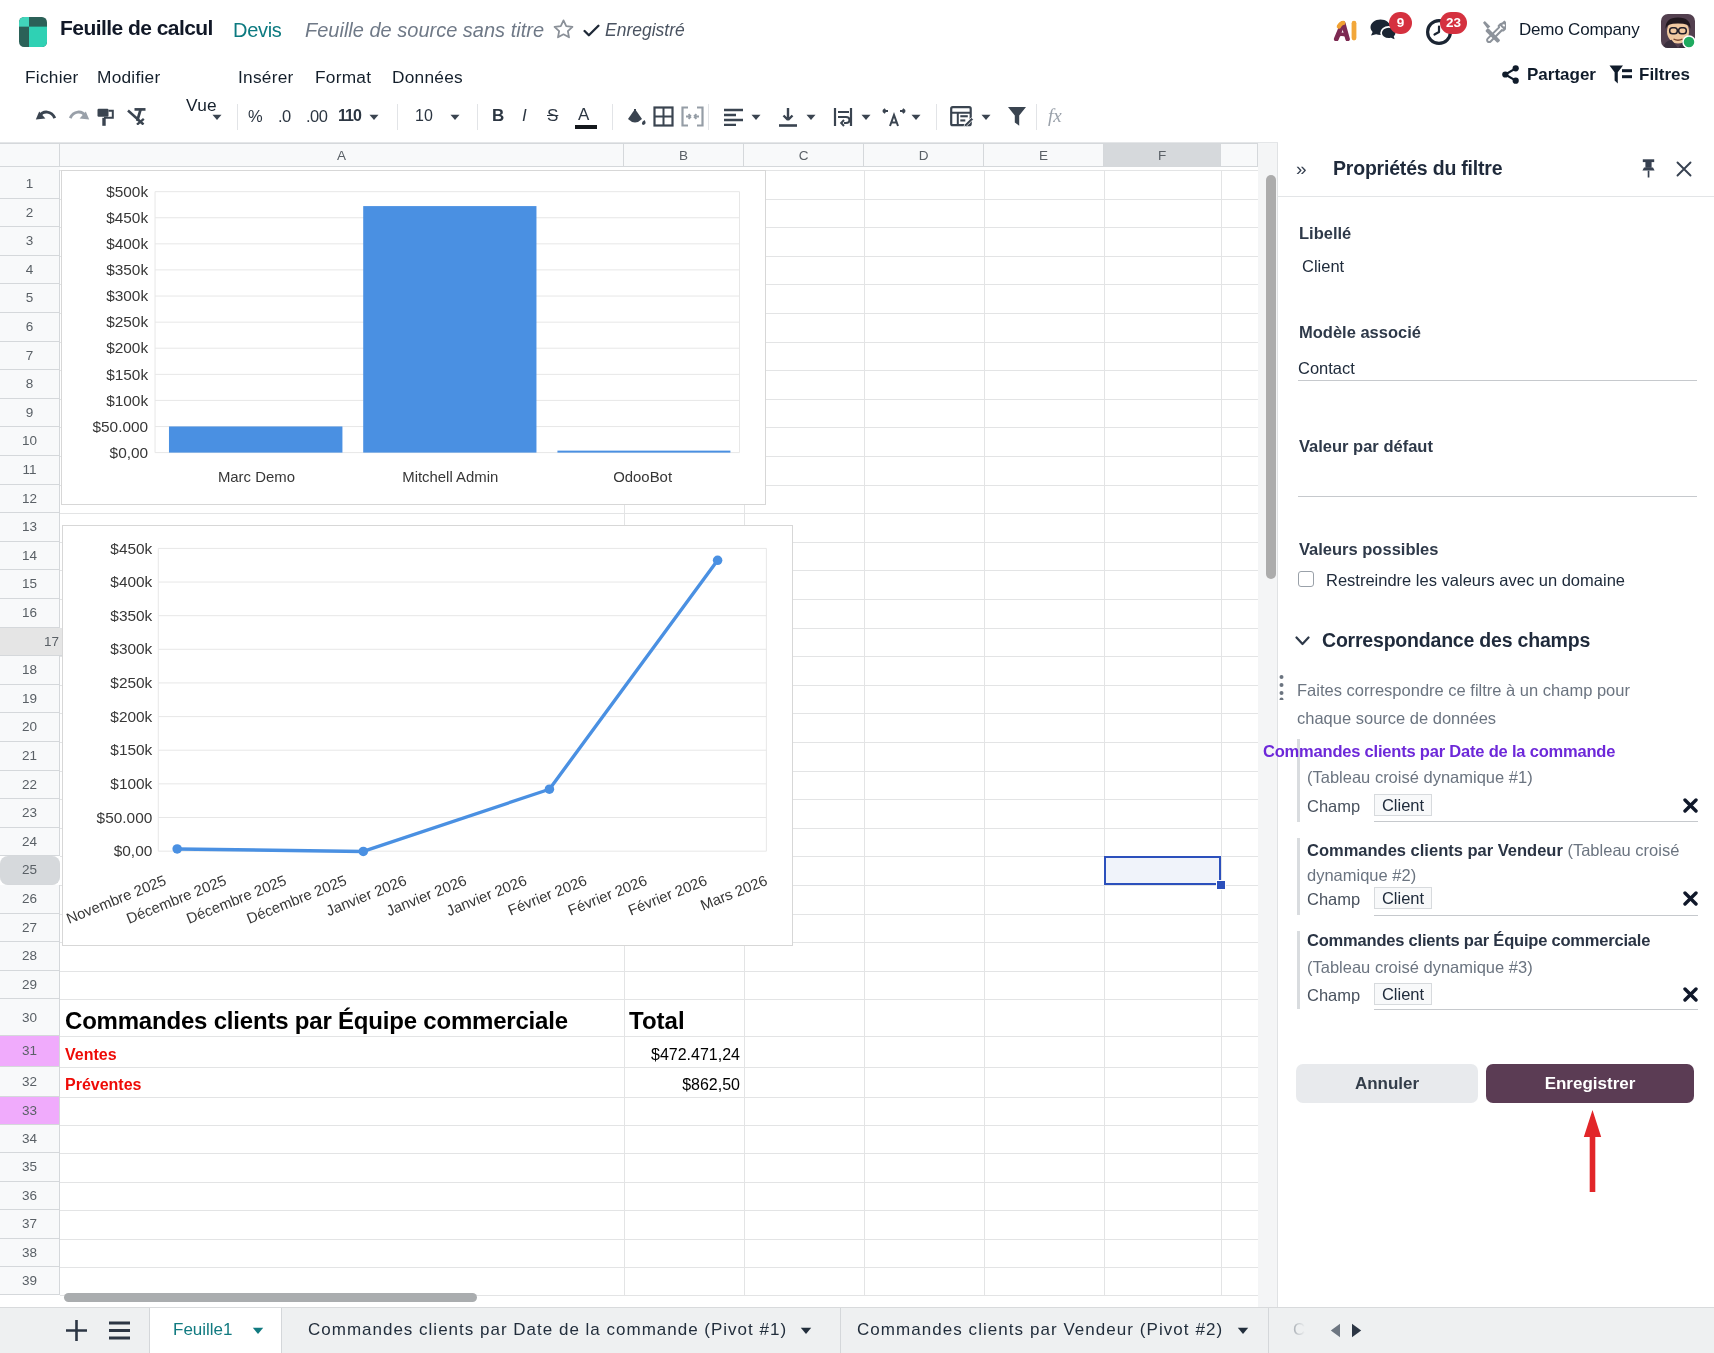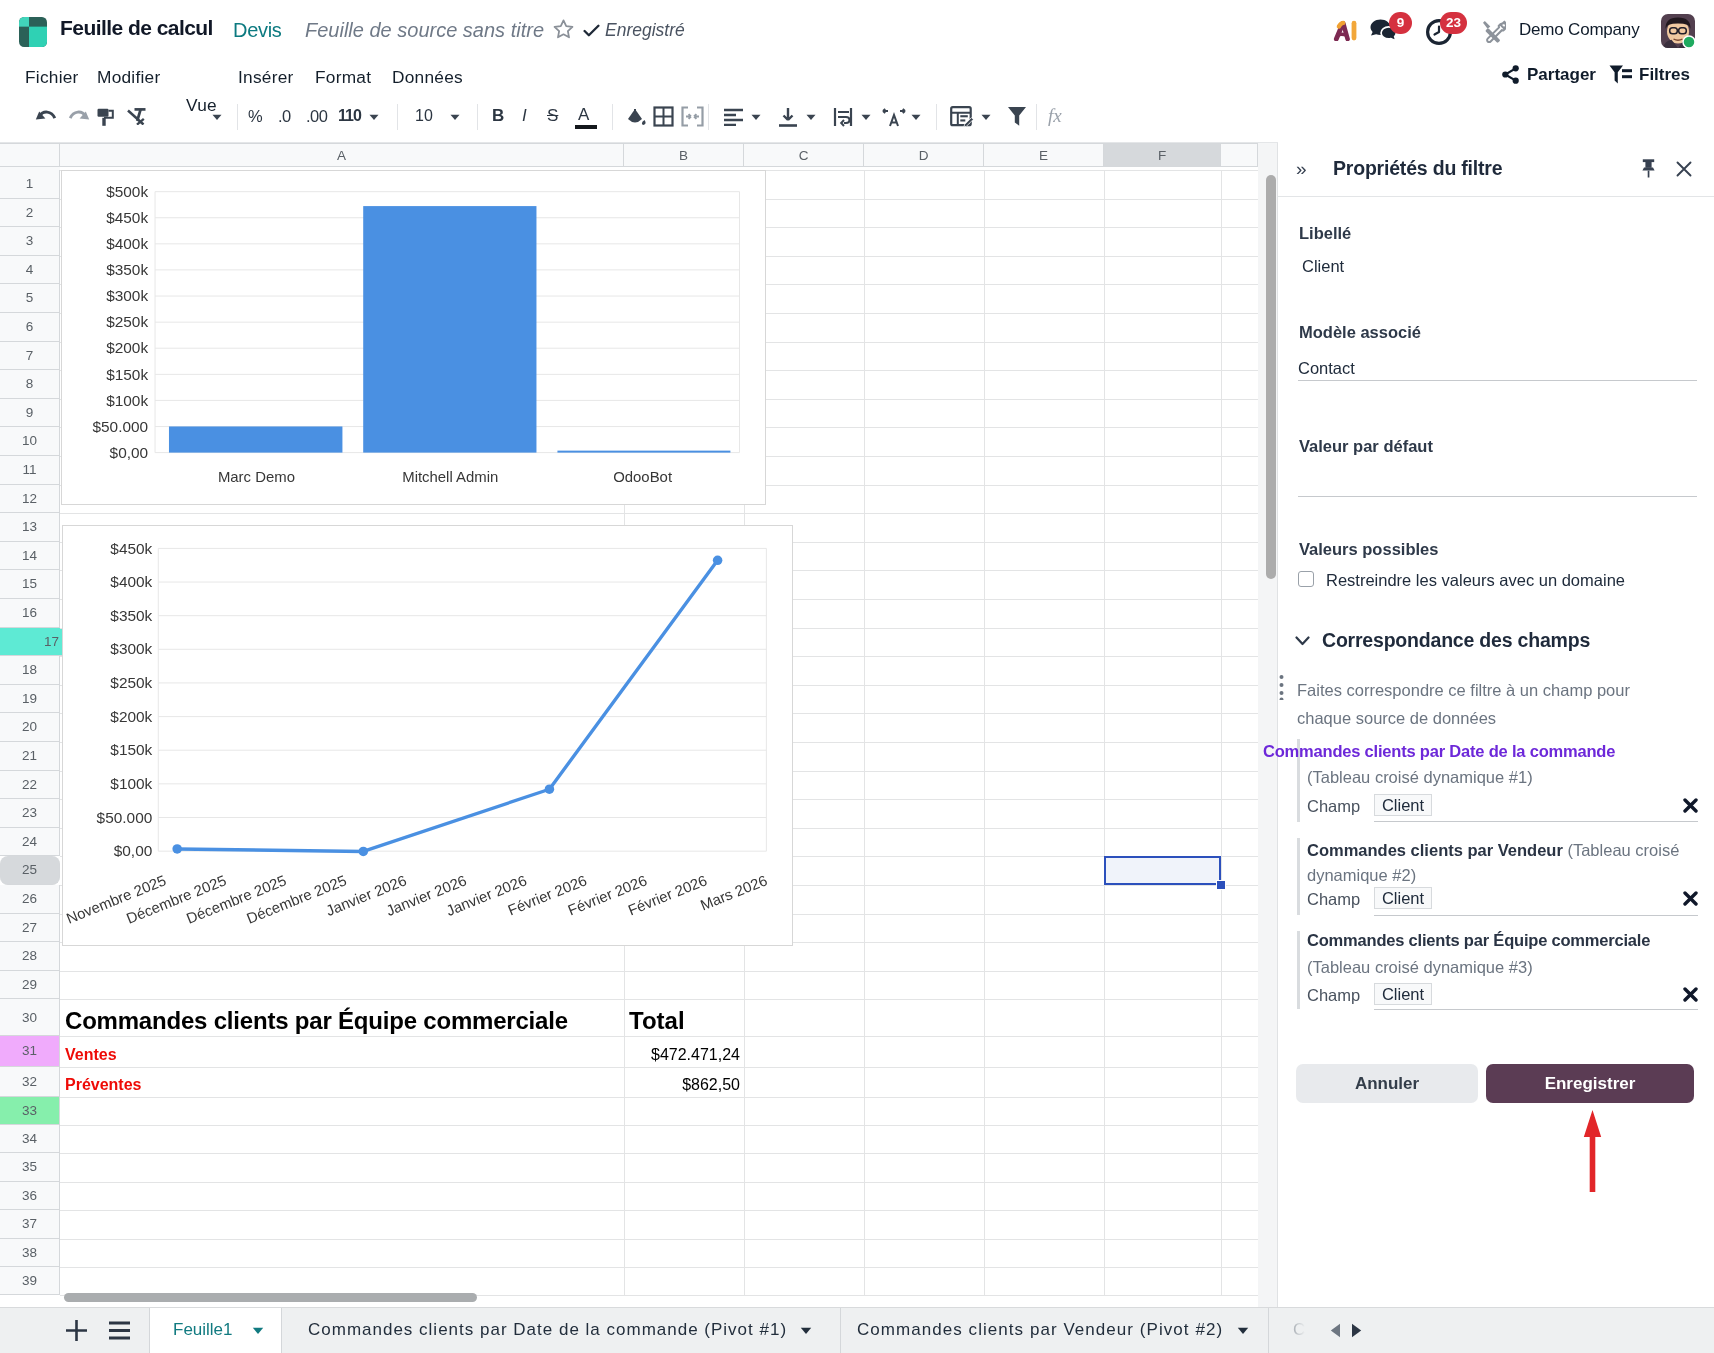--- a/index.html
+++ b/index.html
@@ -213,37 +213,37 @@
 <div class="abs" style="left:0px;top:341.6px;width:60.0px;height:28.600000000000023px;background:#f8f9fa;border-right:1px solid #d5d8db;border-bottom:1px solid #d5d8db;color:#5a6066;font-size:13.5px;line-height:28.600000000000023px;text-align:center;">7</div>
 <div class="abs" style="left:0px;top:370.20000000000005px;width:60.0px;height:28.600000000000023px;background:#f8f9fa;border-right:1px solid #d5d8db;border-bottom:1px solid #d5d8db;color:#5a6066;font-size:13.5px;line-height:28.600000000000023px;text-align:center;">8</div>
 <div class="abs" style="left:0px;top:398.80000000000007px;width:60.0px;height:28.600000000000023px;background:#f8f9fa;border-right:1px solid #d5d8db;border-bottom:1px solid #d5d8db;color:#5a6066;font-size:13.5px;line-height:28.600000000000023px;text-align:center;">9</div>
 <div class="abs" style="left:0px;top:427.4000000000001px;width:60.0px;height:28.600000000000023px;background:#f8f9fa;border-right:1px solid #d5d8db;border-bottom:1px solid #d5d8db;color:#5a6066;font-size:13.5px;line-height:28.600000000000023px;text-align:center;">10</div>
 <div class="abs" style="left:0px;top:456.0000000000001px;width:60.0px;height:28.600000000000023px;background:#f8f9fa;border-right:1px solid #d5d8db;border-bottom:1px solid #d5d8db;color:#5a6066;font-size:13.5px;line-height:28.600000000000023px;text-align:center;">11</div>
 <div class="abs" style="left:0px;top:484.60000000000014px;width:60.0px;height:28.600000000000023px;background:#f8f9fa;border-right:1px solid #d5d8db;border-bottom:1px solid #d5d8db;color:#5a6066;font-size:13.5px;line-height:28.600000000000023px;text-align:center;">12</div>
 <div class="abs" style="left:0px;top:513.2000000000002px;width:60.0px;height:28.600000000000023px;background:#f8f9fa;border-right:1px solid #d5d8db;border-bottom:1px solid #d5d8db;color:#5a6066;font-size:13.5px;line-height:28.600000000000023px;text-align:center;">13</div>
 <div class="abs" style="left:0px;top:541.8000000000002px;width:60.0px;height:28.600000000000023px;background:#f8f9fa;border-right:1px solid #d5d8db;border-bottom:1px solid #d5d8db;color:#5a6066;font-size:13.5px;line-height:28.600000000000023px;text-align:center;">14</div>
 <div class="abs" style="left:0px;top:570.4000000000002px;width:60.0px;height:28.600000000000023px;background:#f8f9fa;border-right:1px solid #d5d8db;border-bottom:1px solid #d5d8db;color:#5a6066;font-size:13.5px;line-height:28.600000000000023px;text-align:center;">15</div>
 <div class="abs" style="left:0px;top:599.0000000000002px;width:60.0px;height:28.600000000000023px;background:#f8f9fa;border-right:1px solid #d5d8db;border-bottom:1px solid #d5d8db;color:#5a6066;font-size:13.5px;line-height:28.600000000000023px;text-align:center;">16</div>
-<div class="abs" style="left:0px;top:627.6000000000003px;width:84px;height:28.600000000000023px;background:#5eead4;border-right:1px solid #d5d8db;border-bottom:1px solid #d5d8db;color:#5a6066;font-size:13.5px;line-height:28.600000000000023px;text-align:center;padding-left:20px;">17</div>
+<div class="abs" style="left:0px;top:627.6000000000003px;width:84px;height:28.600000000000023px;background:#e5e5e5;border-right:1px solid #d5d8db;border-bottom:1px solid #d5d8db;color:#5a6066;font-size:13.5px;line-height:28.600000000000023px;text-align:center;padding-left:20px;">17</div>
 <div class="abs" style="left:0px;top:656.2000000000003px;width:60.0px;height:28.600000000000023px;background:#f8f9fa;border-right:1px solid #d5d8db;border-bottom:1px solid #d5d8db;color:#5a6066;font-size:13.5px;line-height:28.600000000000023px;text-align:center;">18</div>
 <div class="abs" style="left:0px;top:684.8000000000003px;width:60.0px;height:28.600000000000023px;background:#f8f9fa;border-right:1px solid #d5d8db;border-bottom:1px solid #d5d8db;color:#5a6066;font-size:13.5px;line-height:28.600000000000023px;text-align:center;">19</div>
 <div class="abs" style="left:0px;top:713.4000000000003px;width:60.0px;height:28.600000000000023px;background:#f8f9fa;border-right:1px solid #d5d8db;border-bottom:1px solid #d5d8db;color:#5a6066;font-size:13.5px;line-height:28.600000000000023px;text-align:center;">20</div>
 <div class="abs" style="left:0px;top:742.0000000000003px;width:60.0px;height:28.600000000000023px;background:#f8f9fa;border-right:1px solid #d5d8db;border-bottom:1px solid #d5d8db;color:#5a6066;font-size:13.5px;line-height:28.600000000000023px;text-align:center;">21</div>
 <div class="abs" style="left:0px;top:770.6000000000004px;width:60.0px;height:28.600000000000023px;background:#f8f9fa;border-right:1px solid #d5d8db;border-bottom:1px solid #d5d8db;color:#5a6066;font-size:13.5px;line-height:28.600000000000023px;text-align:center;">22</div>
 <div class="abs" style="left:0px;top:799.2000000000004px;width:60.0px;height:28.600000000000023px;background:#f8f9fa;border-right:1px solid #d5d8db;border-bottom:1px solid #d5d8db;color:#5a6066;font-size:13.5px;line-height:28.600000000000023px;text-align:center;">23</div>
 <div class="abs" style="left:0px;top:827.8000000000004px;width:60.0px;height:28.600000000000023px;background:#f8f9fa;border-right:1px solid #d5d8db;border-bottom:1px solid #d5d8db;color:#5a6066;font-size:13.5px;line-height:28.600000000000023px;text-align:center;">24</div>
 <div class="abs" style="left:0px;top:856.4000000000004px;width:60.0px;height:28.600000000000023px;background:#d6d9dc;border-right:1px solid #d5d8db;border-bottom:1px solid #d5d8db;color:#5a6066;font-size:13.5px;line-height:28.600000000000023px;text-align:center;border-radius:8px;">25</div>
 <div class="abs" style="left:0px;top:885.0000000000005px;width:60.0px;height:28.600000000000023px;background:#f8f9fa;border-right:1px solid #d5d8db;border-bottom:1px solid #d5d8db;color:#5a6066;font-size:13.5px;line-height:28.600000000000023px;text-align:center;">26</div>
 <div class="abs" style="left:0px;top:913.6000000000005px;width:60.0px;height:28.600000000000023px;background:#f8f9fa;border-right:1px solid #d5d8db;border-bottom:1px solid #d5d8db;color:#5a6066;font-size:13.5px;line-height:28.600000000000023px;text-align:center;">27</div>
 <div class="abs" style="left:0px;top:942.2000000000005px;width:60.0px;height:28.600000000000023px;background:#f8f9fa;border-right:1px solid #d5d8db;border-bottom:1px solid #d5d8db;color:#5a6066;font-size:13.5px;line-height:28.600000000000023px;text-align:center;">28</div>
 <div class="abs" style="left:0px;top:970.8000000000005px;width:60.0px;height:28.600000000000023px;background:#f8f9fa;border-right:1px solid #d5d8db;border-bottom:1px solid #d5d8db;color:#5a6066;font-size:13.5px;line-height:28.600000000000023px;text-align:center;">29</div>
 <div class="abs" style="left:0px;top:999.4000000000005px;width:60.0px;height:37.0px;background:#f8f9fa;border-right:1px solid #d5d8db;border-bottom:1px solid #d5d8db;color:#5a6066;font-size:13.5px;line-height:37.0px;text-align:center;">30</div>
 <div class="abs" style="left:0px;top:1036.4000000000005px;width:60.0px;height:30.200000000000045px;background:#f0abfc;border-right:1px solid #d5d8db;border-bottom:1px solid #d5d8db;color:#5a6066;font-size:13.5px;line-height:30.200000000000045px;text-align:center;">31</div>
 <div class="abs" style="left:0px;top:1066.6000000000006px;width:60.0px;height:30.0px;background:#f8f9fa;border-right:1px solid #d5d8db;border-bottom:1px solid #d5d8db;color:#5a6066;font-size:13.5px;line-height:30.0px;text-align:center;">32</div>
-<div class="abs" style="left:0px;top:1096.6000000000006px;width:60.0px;height:28.40000000000009px;background:#86efac;border-right:1px solid #d5d8db;border-bottom:1px solid #d5d8db;color:#5a6066;font-size:13.5px;line-height:28.40000000000009px;text-align:center;">33</div>
+<div class="abs" style="left:0px;top:1096.6000000000006px;width:60.0px;height:28.40000000000009px;background:#f0abfc;border-right:1px solid #d5d8db;border-bottom:1px solid #d5d8db;color:#5a6066;font-size:13.5px;line-height:28.40000000000009px;text-align:center;">33</div>
 <div class="abs" style="left:0px;top:1125.0000000000007px;width:60.0px;height:28.40000000000009px;background:#f8f9fa;border-right:1px solid #d5d8db;border-bottom:1px solid #d5d8db;color:#5a6066;font-size:13.5px;line-height:28.40000000000009px;text-align:center;">34</div>
 <div class="abs" style="left:0px;top:1153.4000000000008px;width:60.0px;height:28.40000000000009px;background:#f8f9fa;border-right:1px solid #d5d8db;border-bottom:1px solid #d5d8db;color:#5a6066;font-size:13.5px;line-height:28.40000000000009px;text-align:center;">35</div>
 <div class="abs" style="left:0px;top:1181.8000000000009px;width:60.0px;height:28.40000000000009px;background:#f8f9fa;border-right:1px solid #d5d8db;border-bottom:1px solid #d5d8db;color:#5a6066;font-size:13.5px;line-height:28.40000000000009px;text-align:center;">36</div>
 <div class="abs" style="left:0px;top:1210.200000000001px;width:60.0px;height:28.40000000000009px;background:#f8f9fa;border-right:1px solid #d5d8db;border-bottom:1px solid #d5d8db;color:#5a6066;font-size:13.5px;line-height:28.40000000000009px;text-align:center;">37</div>
 <div class="abs" style="left:0px;top:1238.600000000001px;width:60.0px;height:28.40000000000009px;background:#f8f9fa;border-right:1px solid #d5d8db;border-bottom:1px solid #d5d8db;color:#5a6066;font-size:13.5px;line-height:28.40000000000009px;text-align:center;">38</div>
 <div class="abs" style="left:0px;top:1267.0000000000011px;width:60.0px;height:28.40000000000009px;background:#f8f9fa;border-right:1px solid #d5d8db;border-bottom:1px solid #d5d8db;color:#5a6066;font-size:13.5px;line-height:28.40000000000009px;text-align:center;">39</div>
 <div class="abs" style="left:60.0px;top:170.0px;width:1198.0px;height:1px;background:#e3e4e5;"></div>
 <div class="abs" style="left:60.0px;top:198.6px;width:1198.0px;height:1px;background:#e3e4e5;"></div>
 <div class="abs" style="left:60.0px;top:227.2px;width:1198.0px;height:1px;background:#e3e4e5;"></div>
 <div class="abs" style="left:60.0px;top:255.79999999999998px;width:1198.0px;height:1px;background:#e3e4e5;"></div>

